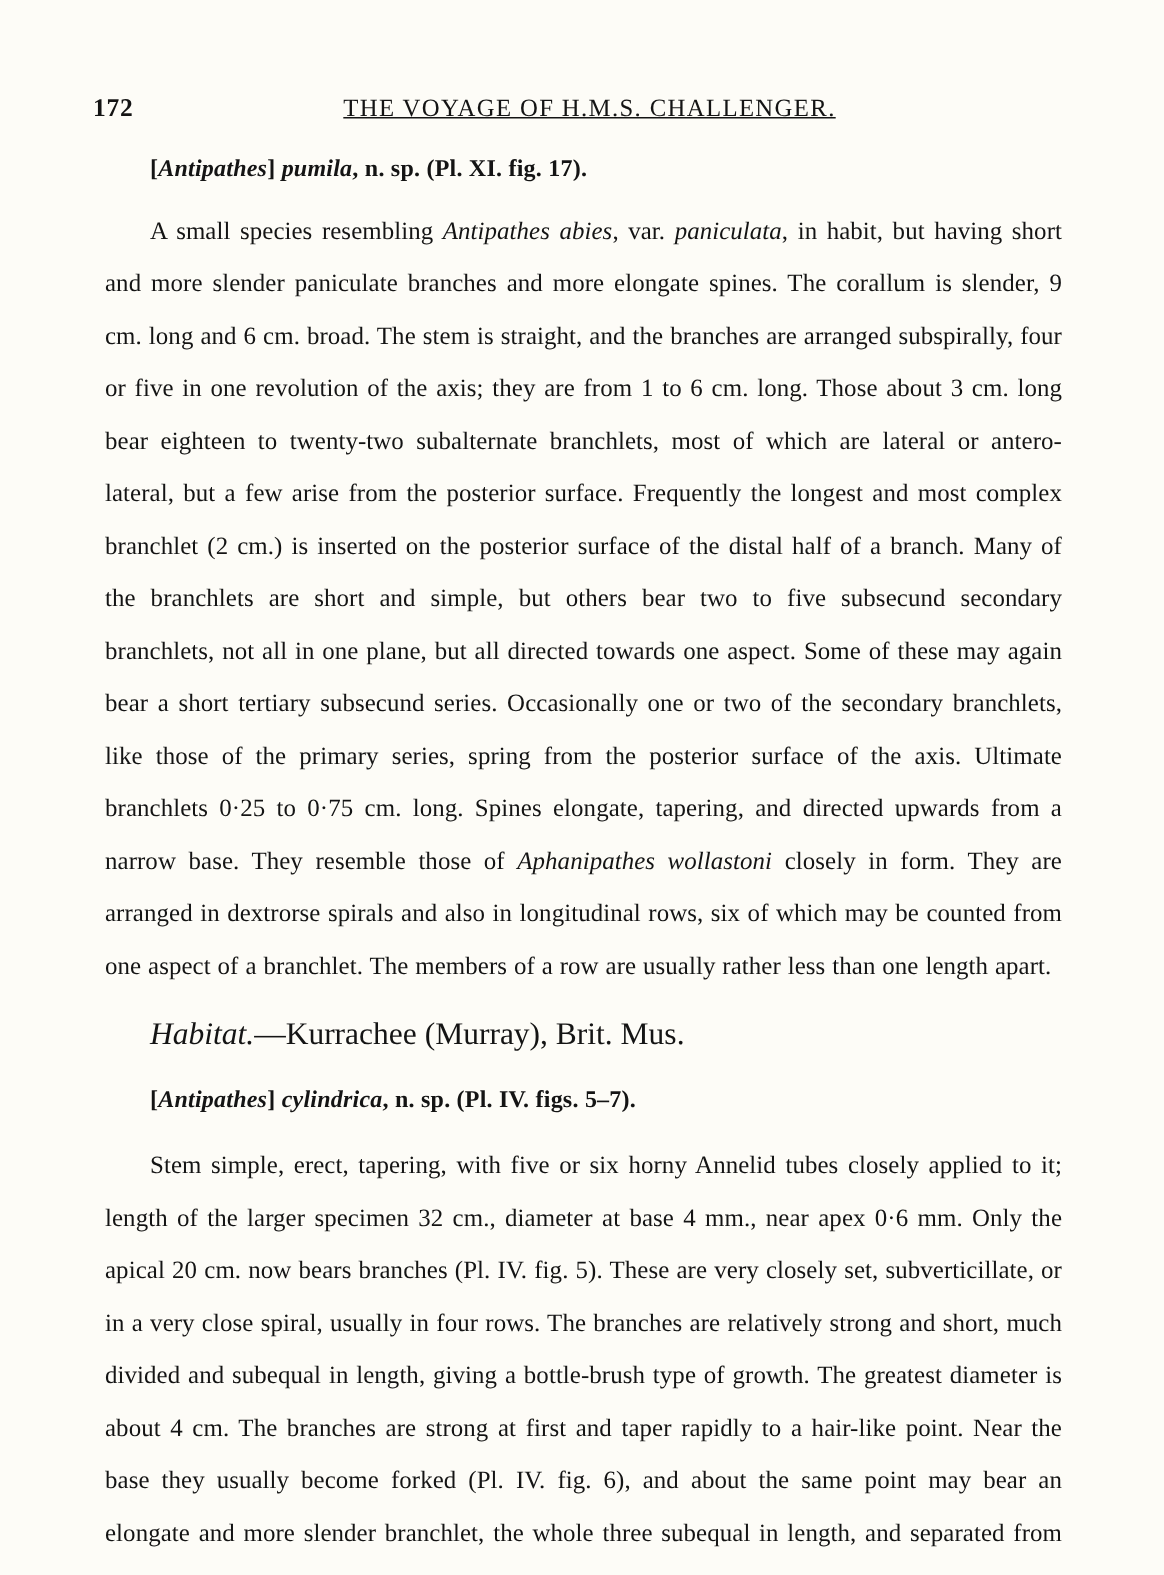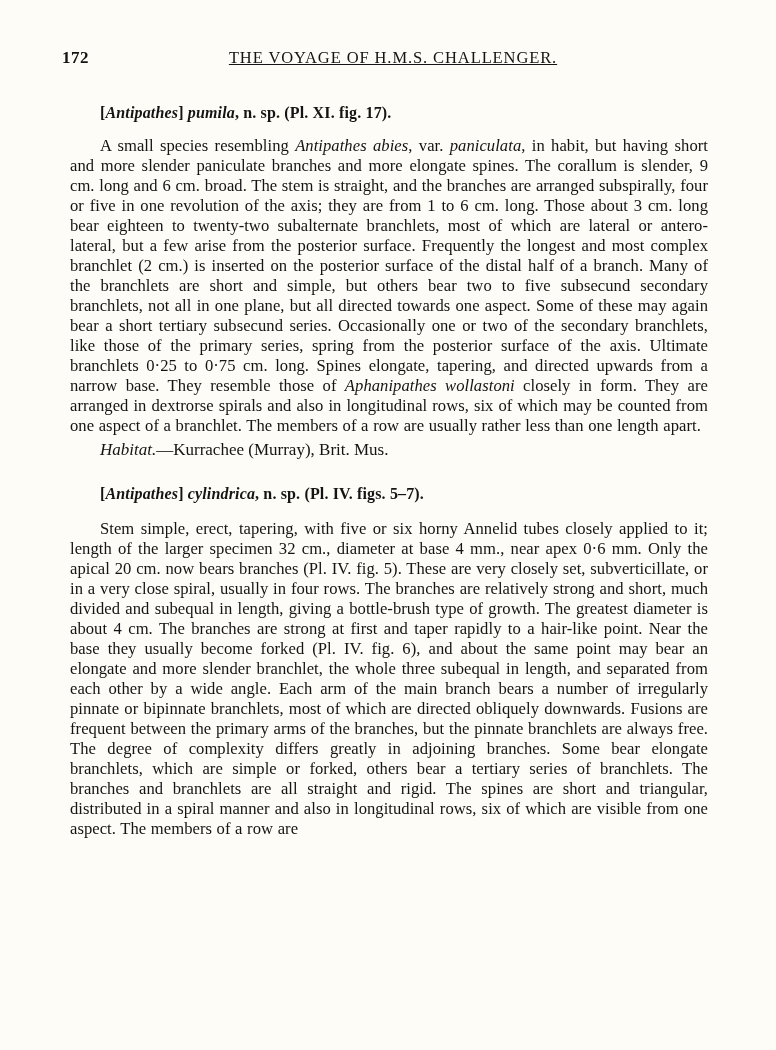--- a/index.html
+++ b/index.html
@@ -16,21 +16,21 @@
   }
   .page {
     position: relative;
     width: 776px;
     height: 1050px;
     box-sizing: border-box;
     padding: 40px 62px 0 62px;
   }
   .header {
     display: flex;
-    align-items: flex-start;
+    align-items: flex-end;
     height: 34px;
     margin-top: 8px;
   }
   .folio {
     font-size: 17px;
     font-weight: bold;
     letter-spacing: 0.5px;
     width: 70px;
   }
   .running-title {
@@ -51,32 +51,32 @@
     margin: 0 0 14px 0;
     text-indent: 30px;
     letter-spacing: 0.15px;
   }
   .species-head.second {
     margin-top: 22px;
     margin-bottom: 16px;
   }
   p.para {
     font-size: 16.6px;
-    line-height: 20px;
+    line-height: 35px;
     margin: 0 0 0 0;
     text-align: justify;
     text-indent: 30px;
     letter-spacing: 0.05px;
     word-spacing: 0.4px;
     hyphens: none;
   }
   p.habitat {
-    font-size: 17px;
+    font-size: 21px;
     line-height: 25.6px;
-    margin: 1px 0 0 0;
+    margin: 16px 0 0 0;
     text-indent: 30px;
   }
   i, .it {
     font-style: italic;
   }
 </style>
 </head>
 <body>
 
 <div class="page">

